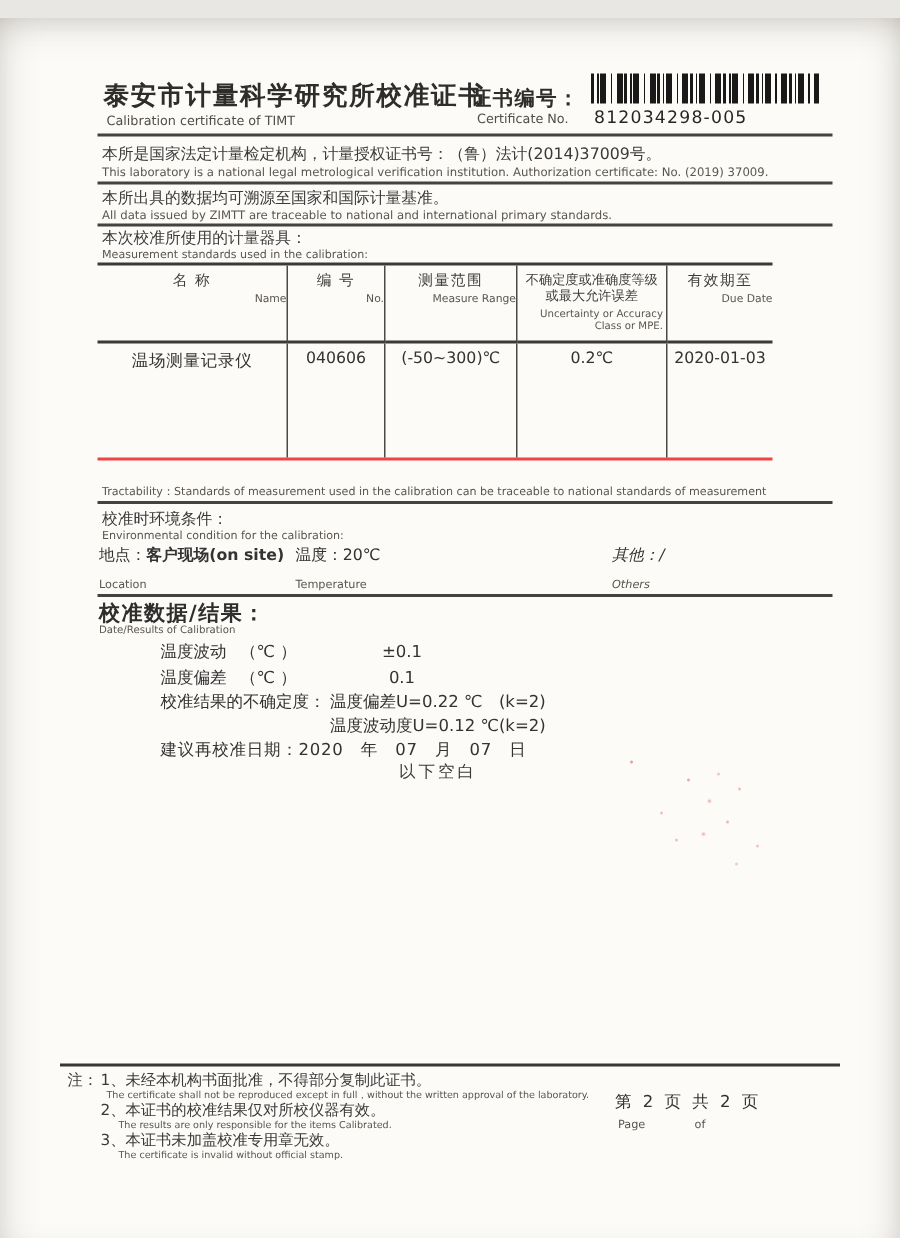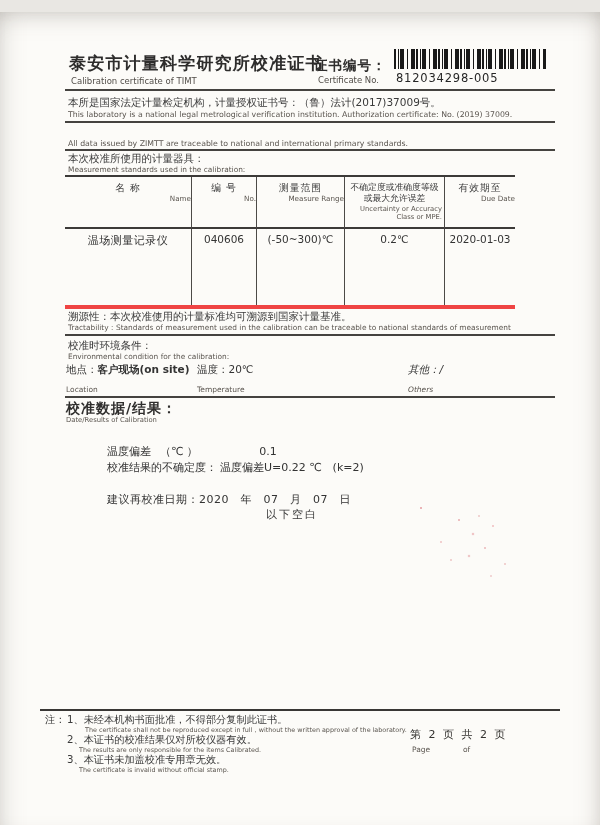--- a/index.html
+++ b/index.html
@@ -43,21 +43,21 @@
   .s1cn{left:68px;top:84px;}  .s1en{left:68px;top:98px;}
   .hr-1{top:109px;}
   .s2cn{left:68px;top:113px;} .s2en{left:68px;top:127px;}
   .hr-2{top:137px;}
   .instcn{left:68px;top:140px;} .insten{left:68px;top:153px;font-size:7.4px;}
 
   
   .cal-table{
     position:absolute;left:65px;top:163px;width:450px;
     display:grid;grid-template-columns:127px 65px 88px 100px 70px;
-    border-top:2px solid #3c3a38;border-bottom:4px solid #ef4444;
+    border-top:2px solid #3c3a38;border-bottom:2px solid #ef4444;
   }
   .cal-th,.cal-td{box-sizing:border-box;text-align:center;border-right:1px solid #4c4a47;}
   .cal-th:nth-child(5),.cal-td:nth-child(10){border-right:none;}
   .cal-th{height:52px;border-bottom:2px solid #3c3a38;padding-top:5px;}
   .cal-td{height:76px;padding-top:4px;font-size:10.5px;color:#333;}
   .th-cn{font-size:9.8px;letter-spacing:1px;white-space:normal;line-height:1.25;}
   .th-en{font-size:7.2px;color:#5a554f;white-space:normal;line-height:1.2;margin-top:1px;text-align:right;}
   .th4 .th-cn{font-size:8.8px;letter-spacing:0;padding:0 2px;}
   .th4 .th-en{font-size:6.8px;padding:0 2px;}
   .td-name{font-size:11px;letter-spacing:.5px;}
@@ -99,21 +99,21 @@
       72px 18px 0 rgba(222,95,105,.40), 48px 48px 1px rgba(205,65,75,.45),
       84px 56px 0 rgba(205,65,75,.30), 20px 34px 0 rgba(213,82,92,.34),
       58px 8px 0 rgba(205,65,75,.28), 70px 68px 0 rgba(205,65,75,.26);
   }
 
   
   .hr-footer{top:697px;left:40px;width:520px;height:2.2px;background:#39芝373: #39;}
   .hr-footer{background:#393735;}
   .note-label{left:45px;top:701px;font-size:10.2px;}
   .n1cn{left:67px;top:701px;font-size:10.2px;}
-  .n1en{left:85px;top:714px;font-size:6.4px;}
+  .n1en{left:71px;top:714px;font-size:6.4px;}
   .n2cn{left:67px;top:721px;font-size:10.2px;}
   .n2en{left:79px;top:734px;font-size:6.4px;}
   .n3cn{left:67px;top:741px;font-size:10.2px;}
   .n3en{left:79px;top:754px;font-size:6.4px;}
   .pind-cn{left:410px;top:715px;font-size:11px;letter-spacing:2px;color:#33322f;}
   .pind-page{left:412px;top:733px;font-size:7.5px;}
   .pind-of{left:463px;top:733px;font-size:7.5px;}
 </style>
 </head>
 <body>
@@ -121,23 +121,24 @@
 <div class="page">
 
   <div class="abs title-cn">泰安市计量科学研究所校准证书</div>
   <div class="abs title-en">Calibration certificate of TIMT</div>
   <div class="abs certno-cn">证书编号：</div>
   <div class="abs certno-en">Certificate No.</div>
   <div class="barcode"></div>
   <div class="abs certno-value">812034298-005</div>
   <div class="hr hr-header"></div>
 
-  <div class="abs cn s1cn">本所是国家法定计量检定机构，计量授权证书号：（鲁）法计(2017)37009号。</div>
+  <div class="abs cn s1cn">本所是国家法定计量检定机构，计量授权证书号：（鲁）法计(2014)37009号。</div>
   <div class="abs en s1en">This laboratory is a national legal metrological verification institution. Authorization certificate: No. (2019) 37009.</div>
   <div class="hr hr-1"></div>
+  <div class="abs cn s2cn">本所出具的数据均可溯源至国家和国际计量基准。</div>
   <div class="abs en s2en">All data issued by ZIMTT are traceable to national and international primary standards.</div>
   <div class="hr hr-2"></div>
 
   <div class="abs cn instcn">本次校准所使用的计量器具：</div>
   <div class="abs en insten">Measurement standards used in the calibration:</div>
 
   <div class="cal-table">
     <div class="cal-th">
       <div class="th-cn">名  称</div>
       <div class="th-en">Name</div>
@@ -158,21 +159,20 @@
       <div class="th-cn">有效期至</div>
       <div class="th-en">Due Date</div>
     </div>
     <div class="cal-td td-name">温场测量记录仪</div>
     <div class="cal-td">040606</div>
     <div class="cal-td">(-50~300)℃</div>
     <div class="cal-td">0.2℃</div>
     <div class="cal-td">2020-01-03</div>
   </div>
 
-  <div class="abs cn trcn">溯源性：本次校准使用的计量标准均可溯源到国家计量基准。</div>
   <div class="abs en tren">Tractability：Standards of measurement used in the calibration can be traceable to national standards of measurement</div>
   <div class="hr hr-trace"></div>
 
   <div class="abs cn envhcn">校准时环境条件：</div>
   <div class="abs en envhen">Environmental condition for the calibration:</div>
 
   <div class="env-item env-0">
     <div class="env-val"><span>地点：</span><b>客户现场(on site)</b></div>
     <div class="env-en">Location</div>
   </div>
@@ -182,26 +182,30 @@
   </div>
   <div class="env-item env-3">
     <div class="env-val"><span>其他：</span><span>/</span></div>
     <div class="env-en">Others</div>
   </div>
   <div class="hr hr-env"></div>
 
   <div class="abs reshcn">校准数据/结果：</div>
   <div class="abs en reshen">Date/Results of Calibration</div>
 
+  <div class="res-line rl1">
+    <span class="res-label">温度波动</span><span class="res-unit">（℃ ）</span><span class="res-val">±0.1</span>
+  </div>
   <div class="res-line rl2">
     <span class="res-label">温度偏差</span><span class="res-unit">（℃ ）</span><span class="res-val">0.1</span>
   </div>
   <div class="res-line unc">
     <span class="unc-label">校准结果的不确定度：</span><span>温度偏差U=0.22 ℃　(k=2)</span>
   </div>
+  <div class="res-line unc2">温度波动度U=0.12 ℃(k=2)</div>
   <div class="res-line recal">
     <span>建议再校准日期：</span><span>2020　年　07　月　07　日</span>
   </div>
   <div class="res-line blank">以下空白</div>
 
   <div class="speckles">
       <i></i>
     </div>
 
   <div class="hr hr-footer"></div>

